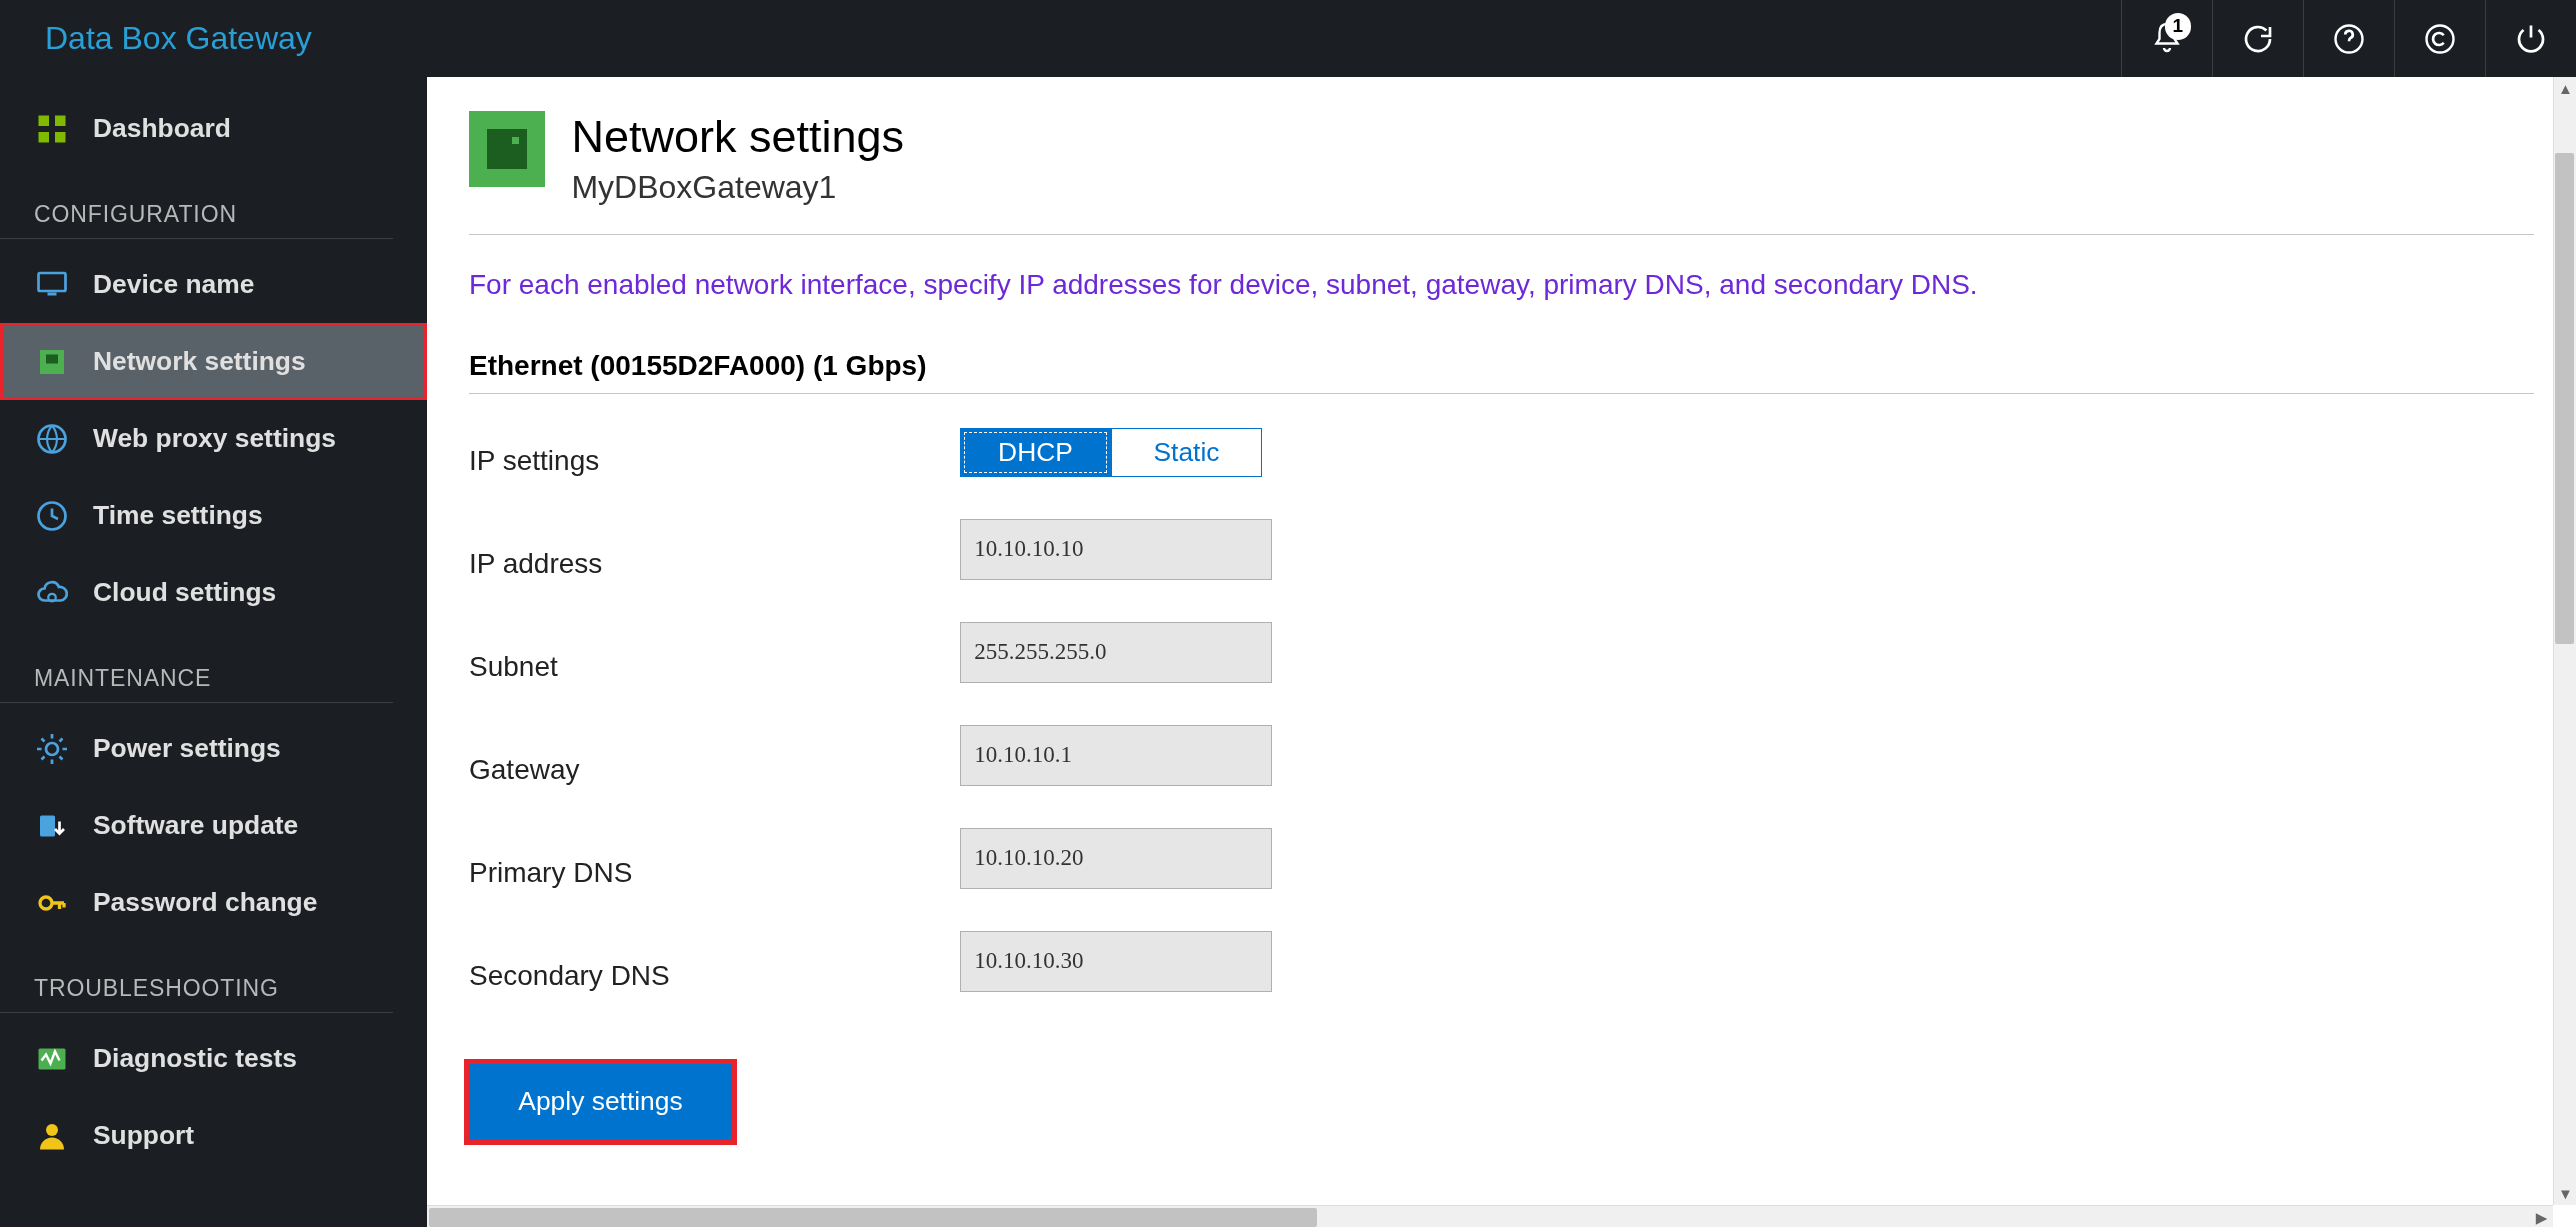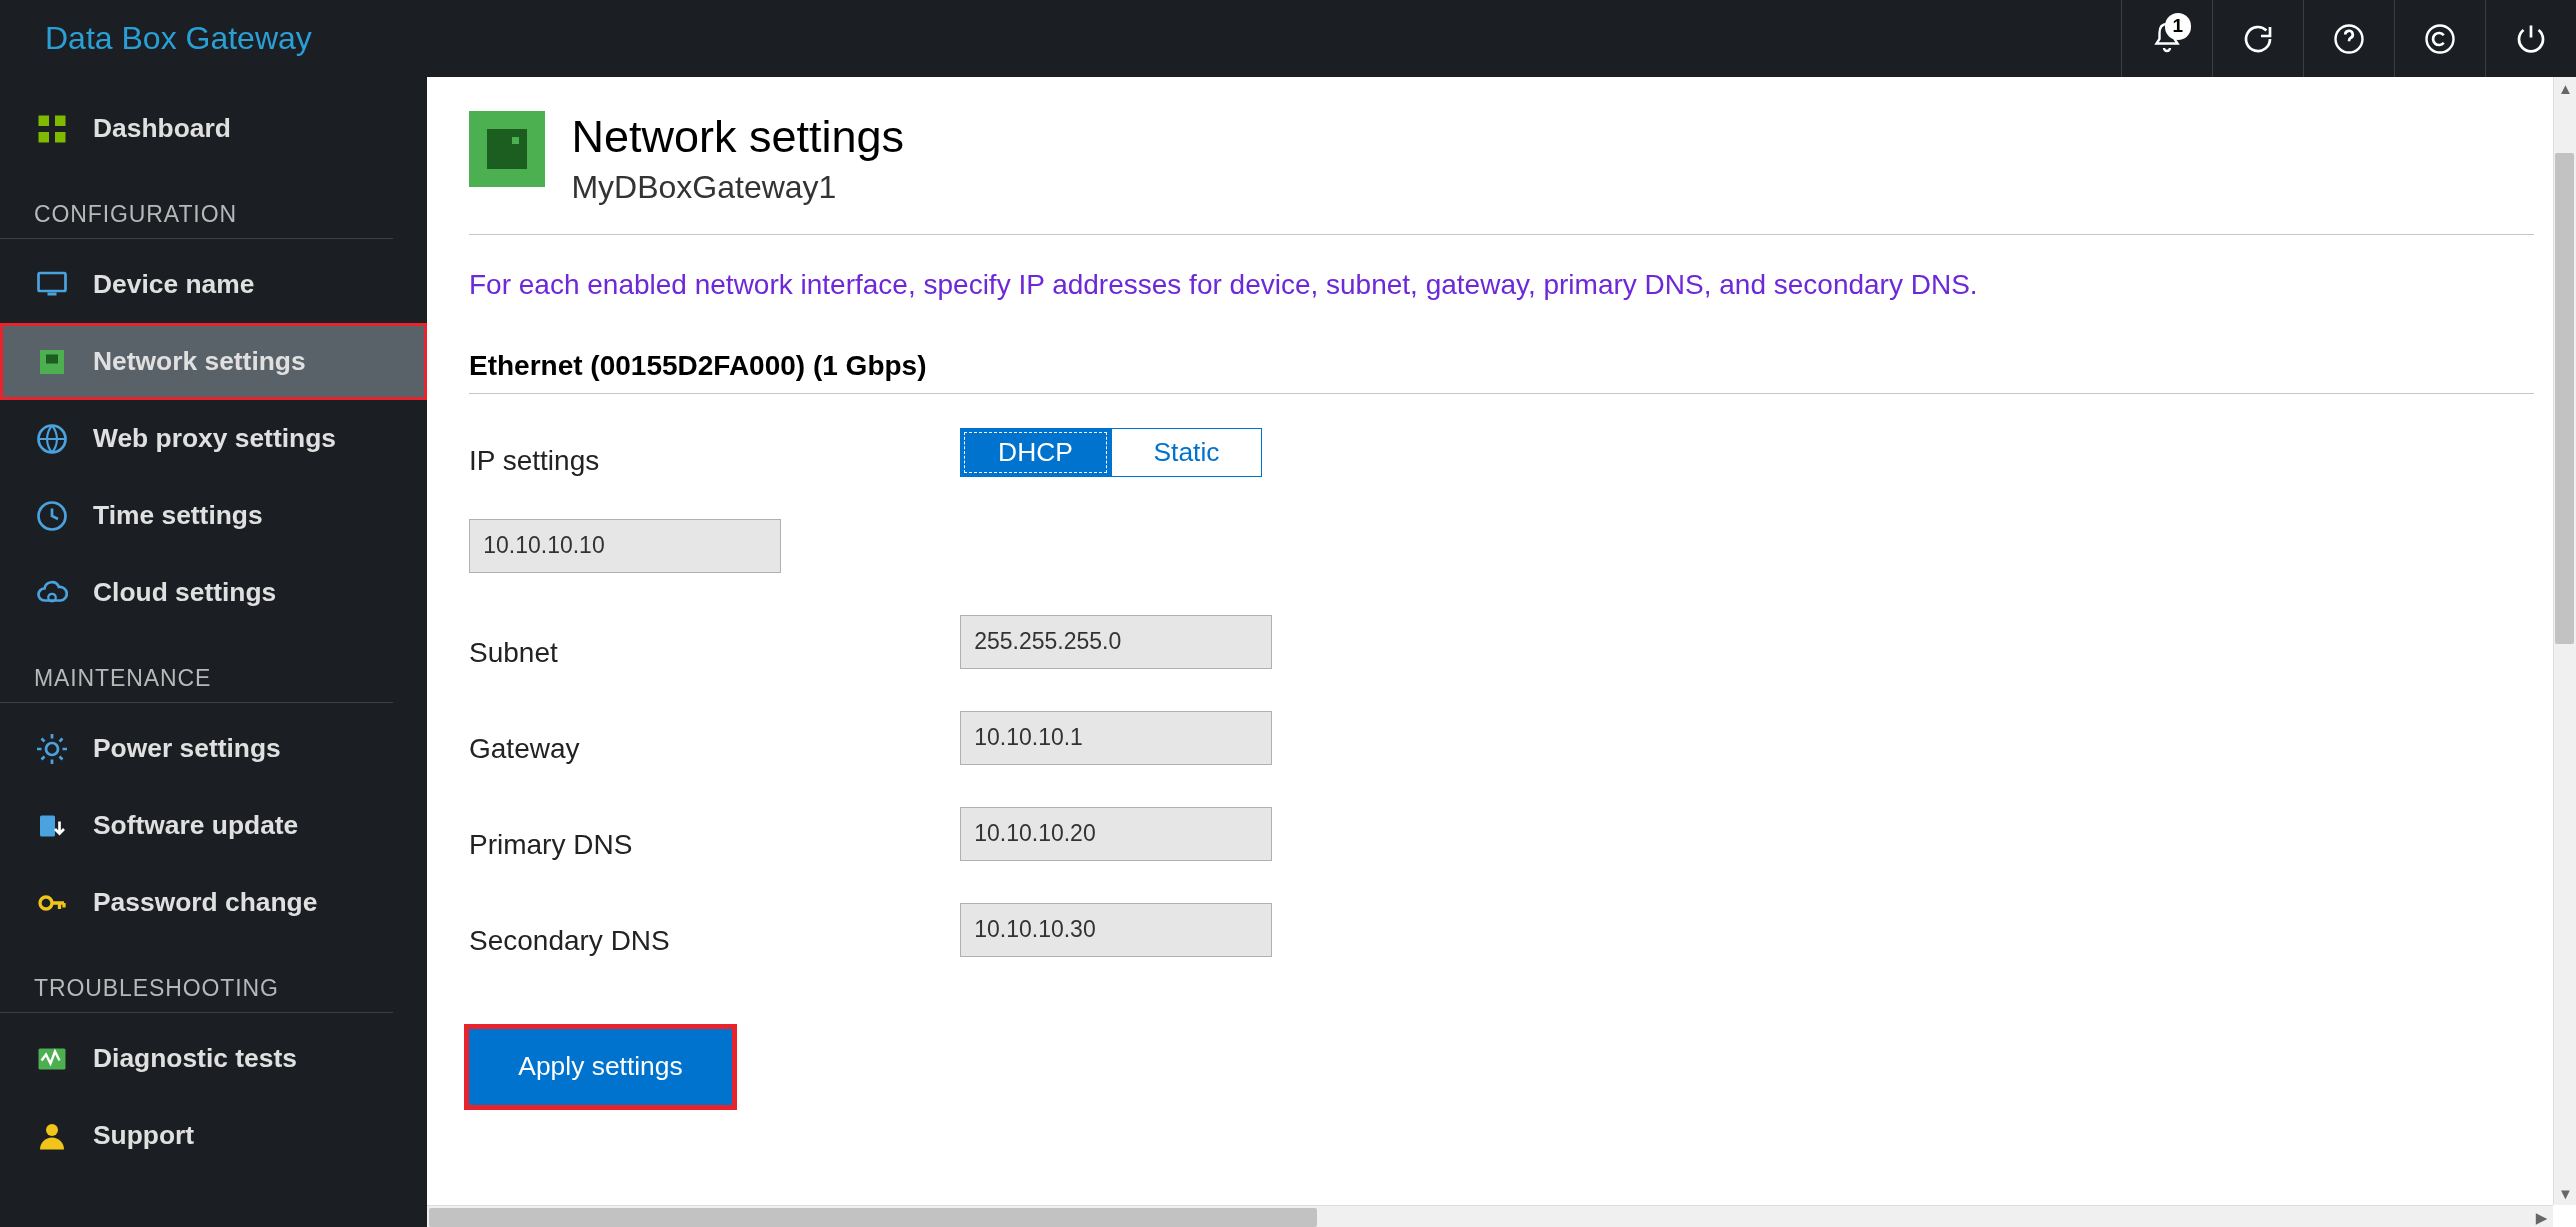--- a/index.html
+++ b/index.html
@@ -33,21 +33,21 @@
 .page-title-block h1 { font-size:45px; font-weight:400; }
 .page-title-block .sub { font-size:32px; color:#333; margin-top:5.7px; }
 .intro { font-size:28px; color:#6d28d9; margin-bottom:49px; }
 .interface-title { font-size:28px; font-weight:700; border-bottom:1.9px solid #c6c6c6; padding-bottom:11.3px; margin-bottom:34px; }
 
 .row { display:flex; align-items:flex-end; margin-bottom:42px; }
 .row .lbl { width:491px; font-size:28px; color:#222; }
 .toggle-group { display:flex;border-radius:9px; }
 .toggle-btn { height:49px; width:151px; border:1.9px solid #0073cf; background:#fff; color:#0073cf; font-size:26.4px; display:flex; align-items:center; justify-content:center; cursor:pointer; }
 .toggle-btn.active { background:#0073cf; color:#fff; outline:1.9px dashed #fff; outline-offset:-5.7px; }
-.ro-input { width:312px; height:54px; background:#e6e6e6; border:0.9px solid #b0b0b0; padding:0 13.2px; font-size:23px; color:#333; }
+.ro-input { width:312px; height:61px; background:#e6e6e6; border:0.9px solid #b0b0b0; padding:0 13.2px; font-size:23px; color:#333;font-family:Liberation Serif, serif; }
 
 .apply-btn { margin-top:30px; height:76px; width:263px; background:#0073cf; color:#fff; border:none; font-size:26.4px; cursor:pointer; outline:5.7px solid #e8232b; outline-offset:0; }
 
 .scroll-v { position:absolute; right:0; top:77px; bottom:23px; width:23px; background:#f0f0f0; border-left:0.9px solid #ddd; }
 .scroll-v .thumb { position:absolute; right:1.9px; top:76px; width:19px; height:491px; background:#c2c2c2; border-radius:1.9px; }
 .scroll-v .arrow { position:absolute; left:0; width:23px; height:23px; display:flex; align-items:center; justify-content:center; color:#666; font-size:15px; }
 .scroll-v .arrow.up { top:0; }
 .scroll-v .arrow.down { bottom:0; }
 .scroll-h { position:absolute; left:427px; right:23px; bottom:0; height:23px; background:#f0f0f0; border-top:0.9px solid #ddd; }
 .scroll-h .thumb { position:absolute; left:1.9px; top:1.9px; height:19px; width:888px; background:#c2c2c2; border-radius:1.9px; }
@@ -223,20 +223,21 @@
 
       <div class="row">
         <div class="lbl">IP settings</div>
         <div class="toggle-group">
           <div class="toggle-btn active">DHCP</div>
           <div class="toggle-btn">Static</div>
         </div>
       </div>
 
       <div class="row">
+        <div class="lbl">IP address</div>
         <input class="ro-input" readonly="" value="10.10.10.10" style="">
       </div>
       <div class="row">
         <div class="lbl">Subnet</div>
         <input class="ro-input" readonly="" value="255.255.255.0" style="">
       </div>
       <div class="row">
         <div class="lbl">Gateway</div>
         <input class="ro-input" readonly="" value="10.10.10.1" style="">
       </div>

